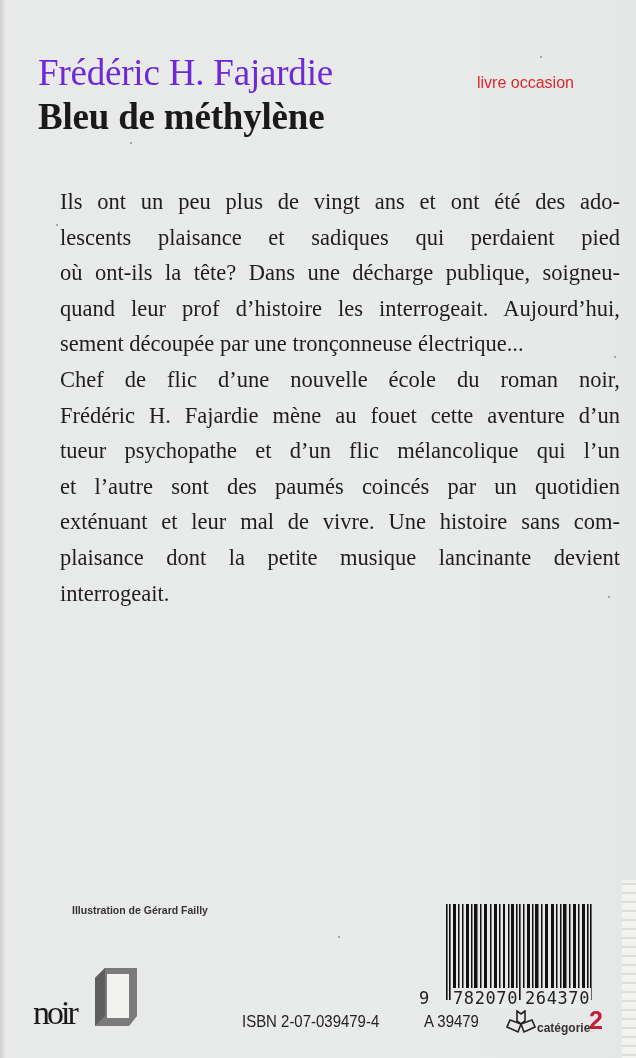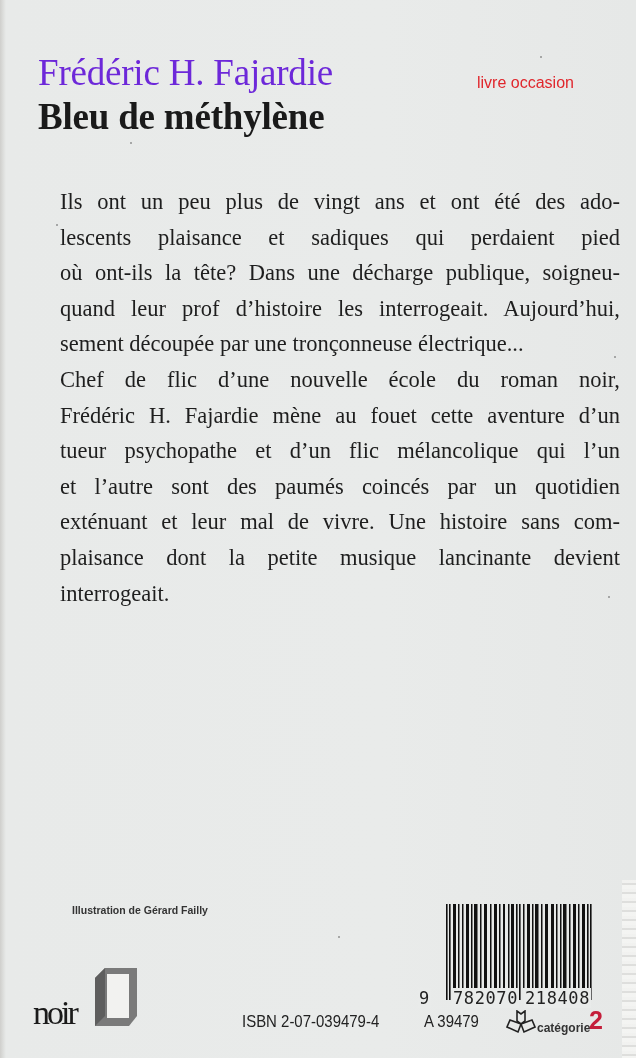--- a/index.html
+++ b/index.html
@@ -176,21 +176,21 @@
         <rect x="135" y="0" width="3" height="84"></rect>
       <rect x="140" y="0" width="1.5" height="84"></rect>
         <rect x="144" y="0" width="3" height="84"></rect>
       <rect x="149" y="0" width="1.6" height="96"></rect>
         <rect x="152" y="0" width="1.6" height="96"></rect>
     </g>
   </svg>
   <div class="barcode-digits">
     <span style="position:absolute;left:-20px;">9</span>
     <span style="position:absolute;left:14px;">782070</span>
-    <span style="position:absolute;left:86px;">218408</span>
+    <span style="position:absolute;left:86px;">264370</span>
   </div>
 </div>
 
 <div class="speck" style="left:540px;top:56px;"></div>
 <div class="speck" style="left:56px;top:224px;"></div>
 <div class="speck" style="left:130px;top:142px;"></div>
 <div class="speck" style="left:614px;top:356px;"></div>
 <div class="speck" style="left:608px;top:596px;"></div>
 <div class="speck" style="left:338px;top:936px;"></div>
 

